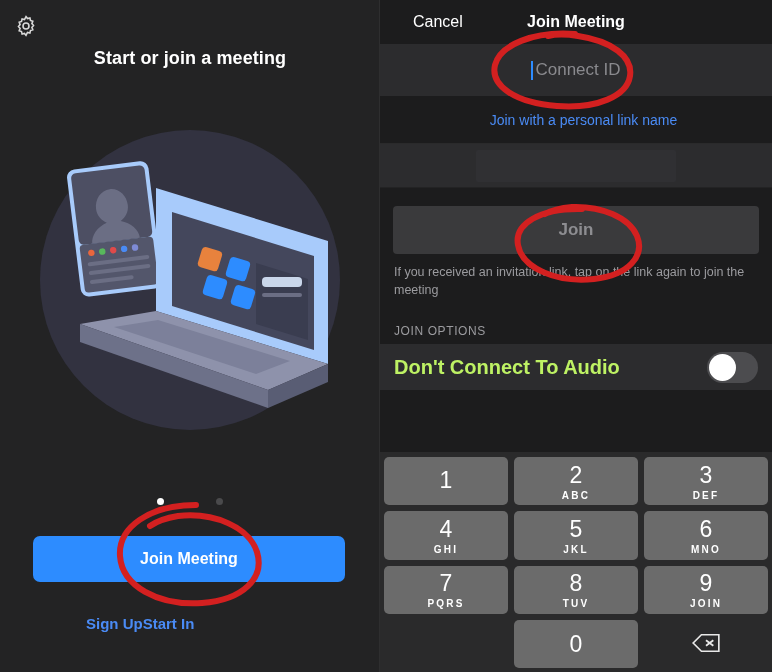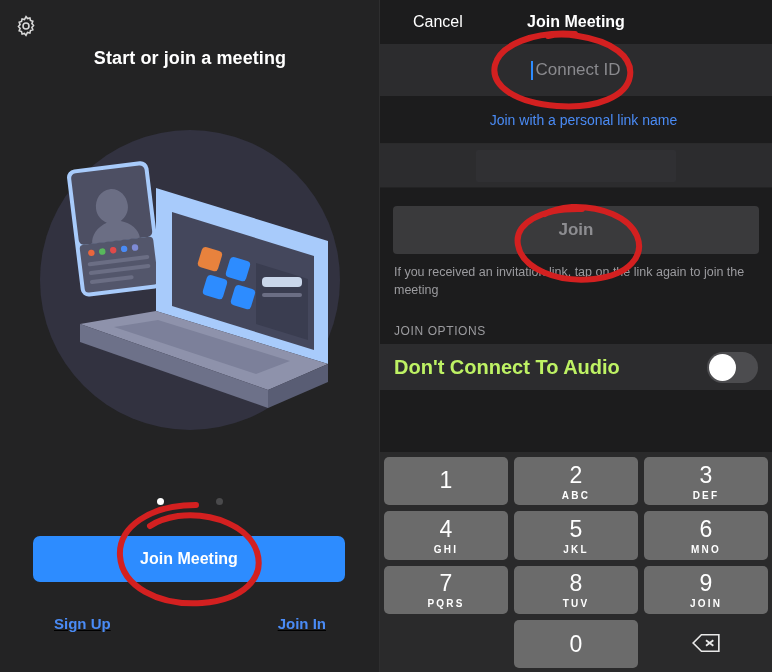--- a/index.html
+++ b/index.html
@@ -47,23 +47,22 @@
     position:absolute; left:33px; top:536px;
     width:312px; height:46px;
     background:#2d8cff;
     border:none; border-radius:7px;
     color:#fff; font-size:16px; font-weight:bold;
     font-family:"Liberation Sans", sans-serif;
     cursor:pointer;
   }
   .auth-links {
     position:absolute; top:615px; left:0; width:380px;
-    display:flex; justify-content:space-between;
-    padding:0 54px;
-    text-decoration:underline;
+    display:flex; justify-content:flex-start;
+    padding:0 86px;
   }
   .auth-link {
     color:#4a8bf5; font-size:15px; font-weight:bold;
     text-decoration:none; cursor:pointer;
   }
 
   
   .right-panel {
     position:relative;
     width:392px; height:672px;
@@ -236,21 +235,21 @@
 
     <div class="page-dots">
       <span class="dot active"></span>
       <span class="dot"></span>
     </div>
 
     <button class="join-meeting-btn">Join Meeting</button>
 
     <div class="auth-links">
       <span class="auth-link">Sign Up</span>
-      <span class="auth-link">Join In</span>
+      <span class="auth-link">Start In</span>
     </div>
   </div>
 
   <div class="right-panel">
 
     <div class="nav-bar">
       <span class="nav-cancel">Cancel</span>
       <span class="nav-title">Join Meeting</span>
     </div>
 

